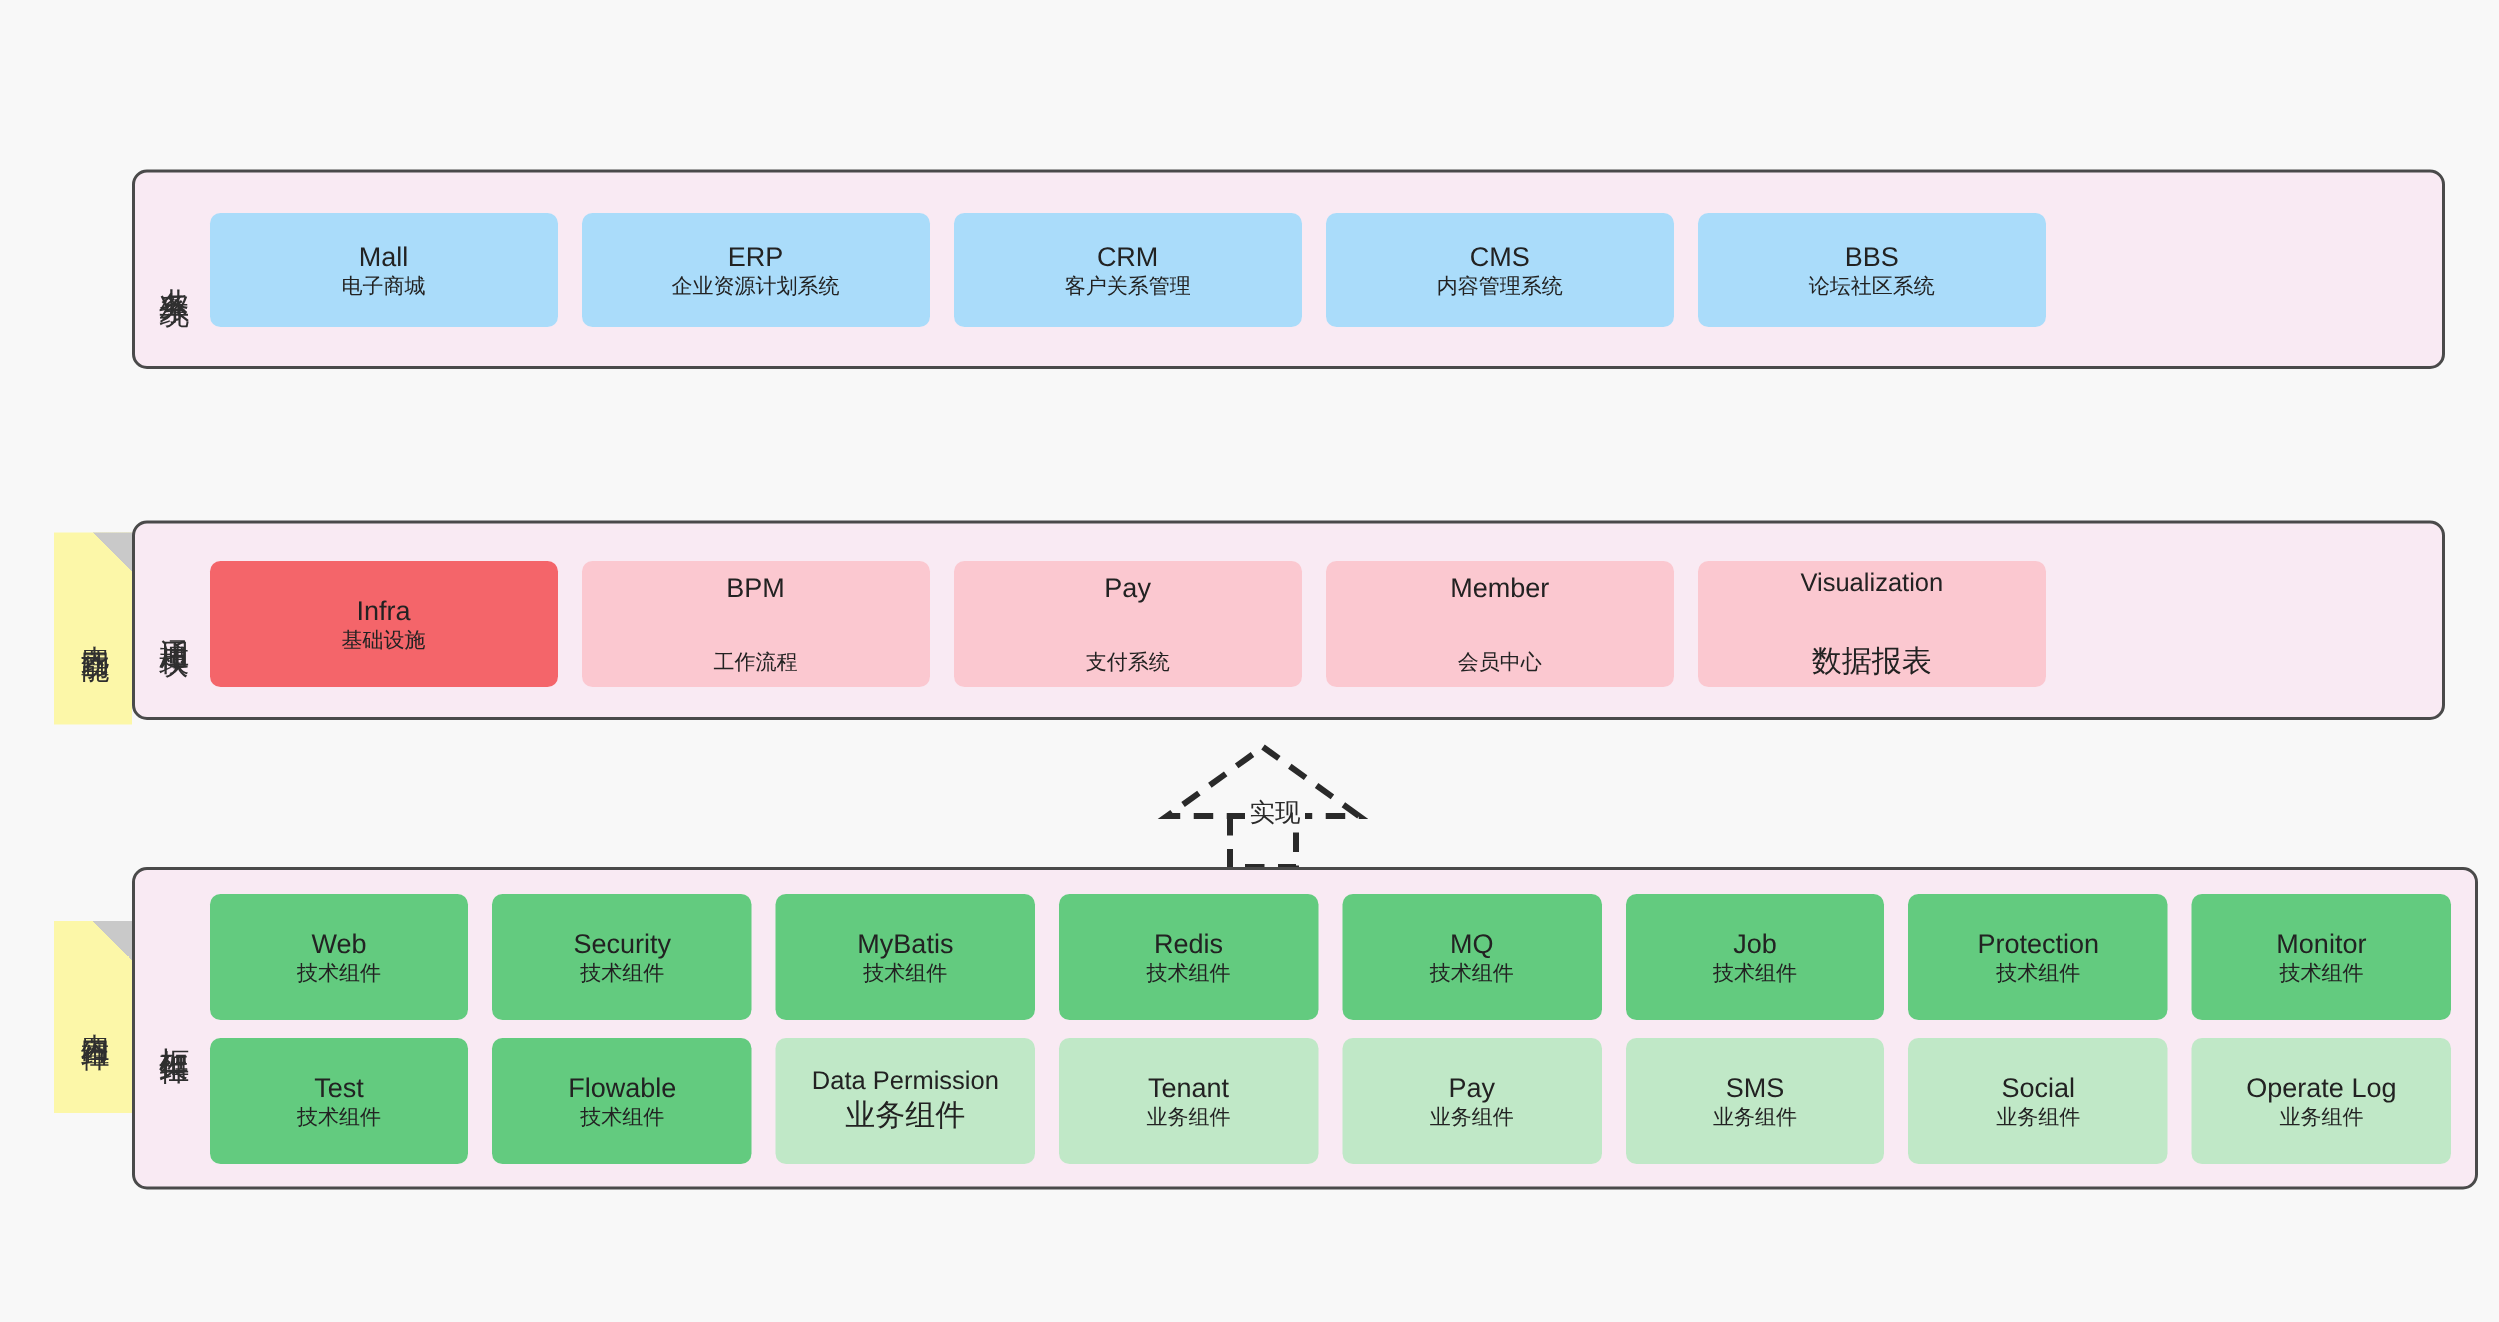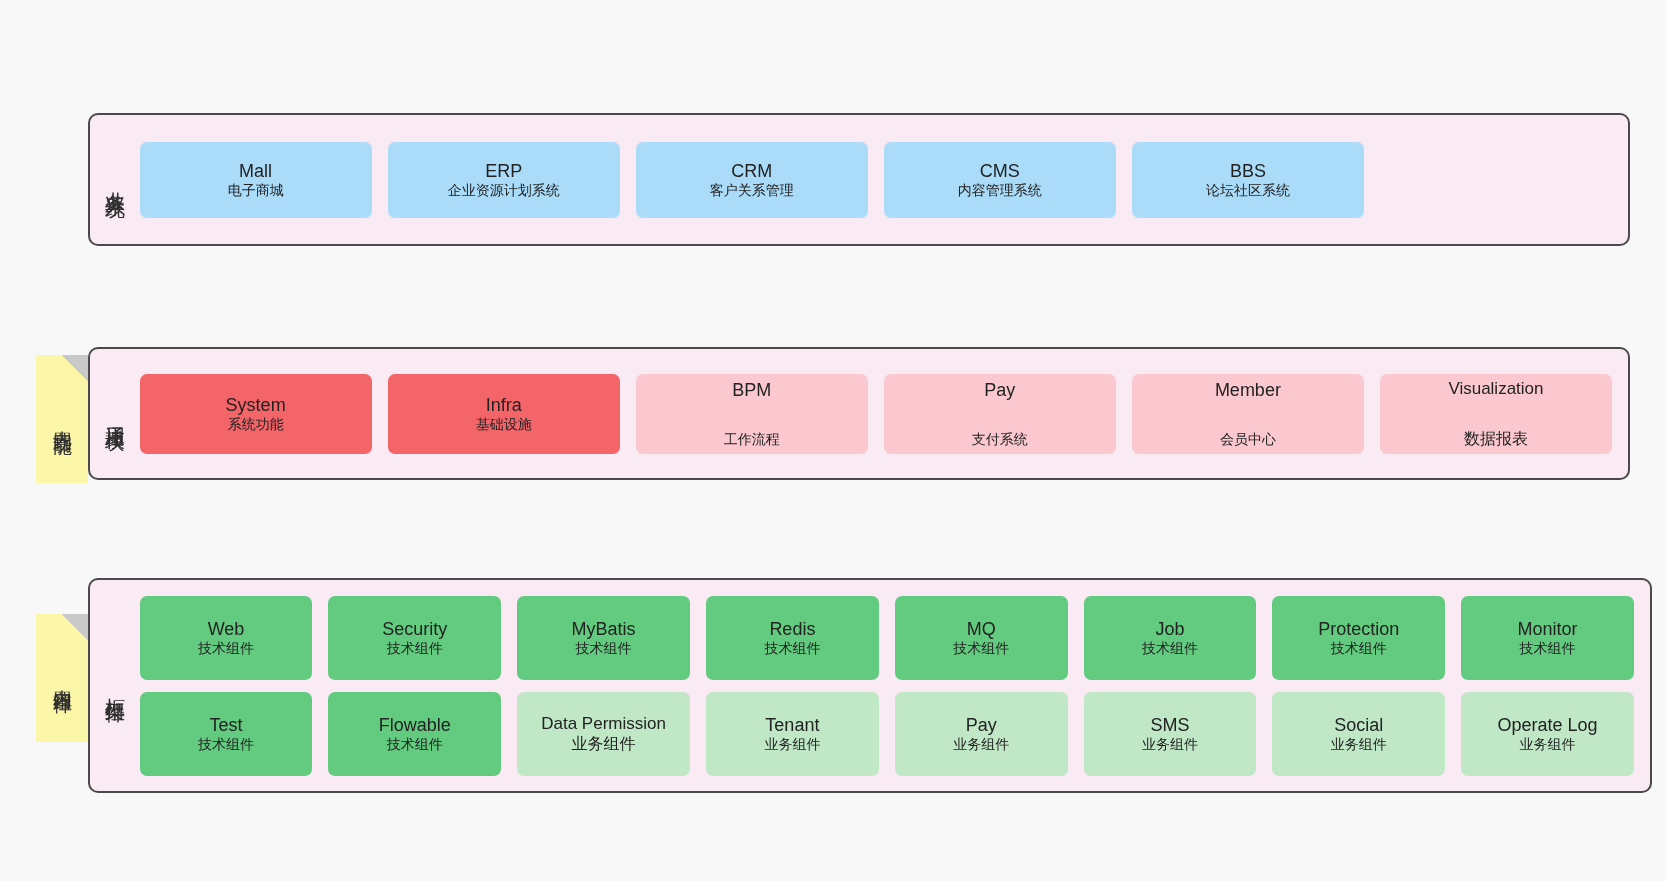--- a/index.html
+++ b/index.html
@@ -63,21 +63,21 @@
     justify-content: center;
     text-align: center;
     color: #222;
     line-height: 1.25;
     box-sizing: border-box;
     padding: 4px 6px;
   }
   .card .en { font-size: 18px; }
   .card .cn { font-size: 14px; }
   .card.small .en { font-size: 17px; }
-  .card.small .cn { font-size: 16px; }
+  .card.small .cn { font-size: 20px; }
 
   .blue      { background: #aadcfa; }
   .red       { background: #f4656a; }
   .pink      { background: #fbc8d0; gap: 30px; }
   .green     { background: #63cb7f; }
   .greenlite { background: #c0e8c7; }
 
   
   .sticky {
     position: absolute;
@@ -148,24 +148,20 @@
           <div class="cn">论坛社区系统</div>
         </div>
       </div>
   </div>
 
 
   <div class="layer" id="layer-1" style="left:88px; top:347px; width:1542px; height:133px;">
     <div class="layer-label">通用模块</div>
     <div class="boxes one-row" style="height:80px;">
         <div class="card red">
-          <div class="en">System</div>
-          <div class="cn">系统功能</div>
-        </div>
-        <div class="card red">
           <div class="en">Infra</div>
           <div class="cn">基础设施</div>
         </div>
         <div class="card pink">
           <div class="en">BPM</div>
           <div class="cn">工作流程</div>
         </div>
         <div class="card pink">
           <div class="en">Pay</div>
           <div class="cn">支付系统</div>
@@ -179,20 +175,27 @@
           <div class="cn">数据报表</div>
         </div>
       </div>
   </div>
 
   <div class="sticky" style="left:36px; top:355px; width:52px; height:128px;">
     <span class="fold"></span>
     <span class="sticky-text">内置功能</span>
   </div>
 
+  <div class="arrow" style="left:772px; top:492px;">
+    <svg width="140" height="88" viewBox="0 0 140 88">
+      <path d="M70 6 L134 52 L6 52 Z" fill="none" stroke="#2a2a2a" stroke-width="4" stroke-dasharray="13 9" stroke-linecap="butt"></path>
+      <path d="M48 52 L48 86 L92 86 L92 52" fill="none" stroke="#2a2a2a" stroke-width="4" stroke-dasharray="13 9" stroke-linecap="butt"></path>
+    </svg>
+    <div class="arrow-label" style="left:58px; top:38px;">实现</div>
+  </div>
 
   <div class="layer" id="layer-2" style="left:88px; top:578px; width:1564px; height:215px;">
     <div class="layer-label">框架组件</div>
     <div class="boxes two-row" style="height:180px;">
         <div class="card green">
           <div class="en">Web</div>
           <div class="cn">技术组件</div>
         </div>
         <div class="card green">
           <div class="en">Security</div>

